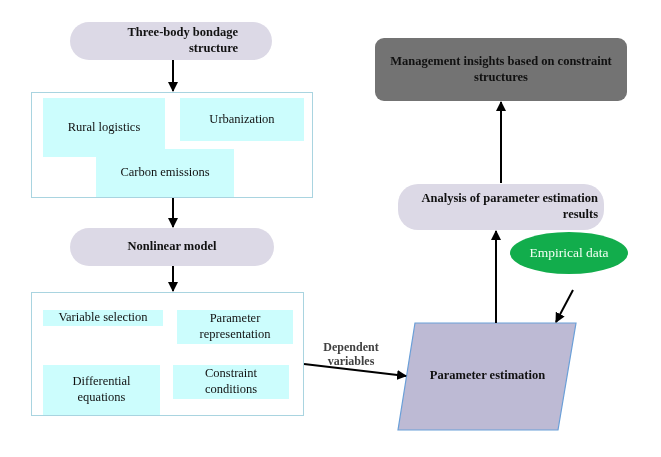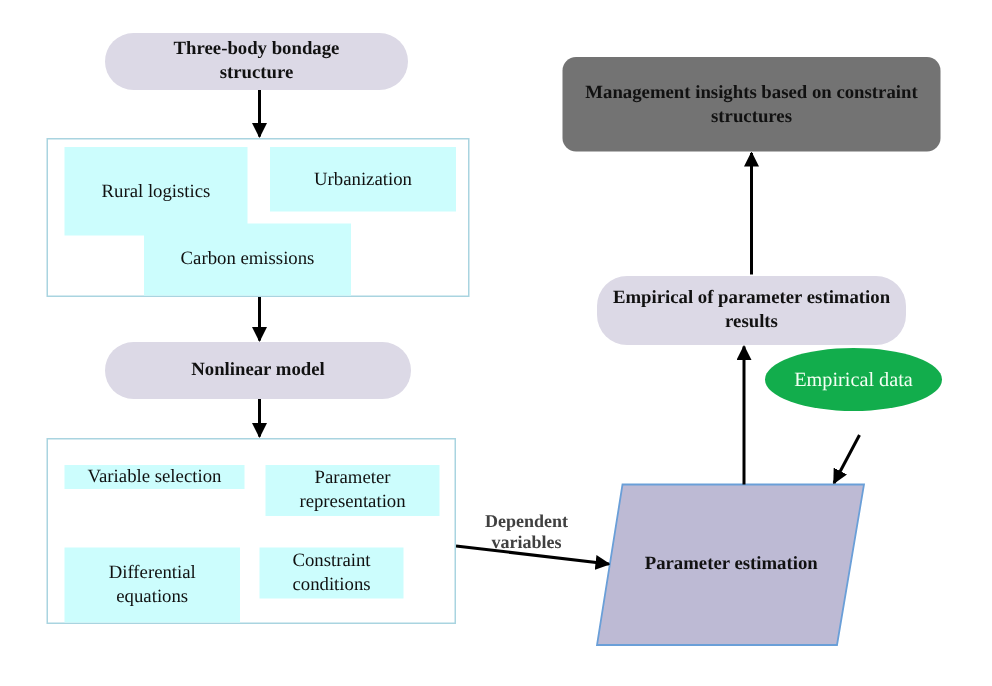--- a/index.html
+++ b/index.html
@@ -1,21 +1,21 @@
 <!DOCTYPE html>
 <html><head>
 <meta charset="utf-8">
 <style>
   html, body { margin:0; padding:0; background:#ffffff; }
   body { width:661px; height:457px; position:relative; overflow:hidden;
          font-family:"Liberation Serif", "DejaVu Serif", serif; color:#111; }
   svg.canvas { position:absolute; left:0; top:0; }
   .node { position:absolute; box-sizing:border-box; display:flex; align-items:center;
           justify-content:center; text-align:center; line-height:1.25; }
-  .pill { background:#dcd9e6; border-radius:20px; font-weight:bold; font-size:12.5px; }
+  .pill { background:#dcd9e6; border-radius:20px; font-weight:bold; font-size:12.5px;text-align:right; }
   .group { border:1.5px solid #a9d4e0; background:#fff; }
   .cyan { background:#ccfdfd; font-size:12.5px; }
   .green { background:#737373; border-radius:9px; font-weight:bold; font-size:12.5px; }
   .oval { background:#12ad4c; color:#f4fff4; border-radius:50%; font-size:13.5px; }
   .label-blue { position:absolute; color:#404040; font-weight:bold; font-size:12px;
                 text-align:center; line-height:1.2; }
   .para-text { position:absolute; font-weight:bold; font-size:12.5px; text-align:center; }
 </style>
 </head>
 <body>
@@ -60,31 +60,31 @@
 <div class="node group" style="left:31px;top:292px;width:273px;height:124px;"></div>
 <div class="node cyan" style="left:43px;top:310px;width:120px;height:16px;">
   <span>Variable selection</span>
 </div>
 <div class="node cyan" style="left:177px;top:310px;width:116px;height:34px;">
   <span style="padding:0 18px;">Parameter representation</span>
 </div>
 <div class="node cyan" style="left:43px;top:365px;width:117px;height:50px;">
   <span style="padding:0 18px;">Differential equations</span>
 </div>
-<div class="node cyan" style="left:173px;top:365px;width:96px;height:34px;">
+<div class="node cyan" style="left:173px;top:365px;width:116px;height:34px;">
   <span style="padding:0 22px;">Constraint conditions</span>
 </div>
 
 <div class="label-blue" style="left:316px;top:340px;width:70px;">Dependent variables</div>
 
 <div class="para-text" style="left:410px;top:368px;width:155px;">Parameter estimation</div>
 
 <div class="node oval" style="left:510px;top:232px;width:118px;height:42px;">
   <span>Empirical data</span>
 </div>
 
 <div class="node pill" style="left:398px;top:184px;width:206px;height:46px;padding:0 6px;">
-  <span>Empirical of parameter estimation results</span>
+  <span>Analysis of parameter estimation results</span>
 </div>
 
 <div class="node green" style="left:375px;top:38px;width:252px;height:63px;padding:0 8px;">
   <span>Management insights based on constraint structures</span>
 </div>
 
 </body></html>

